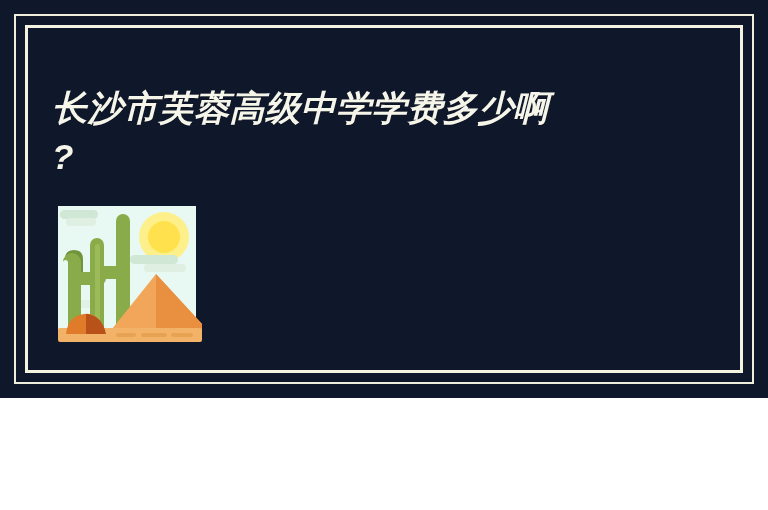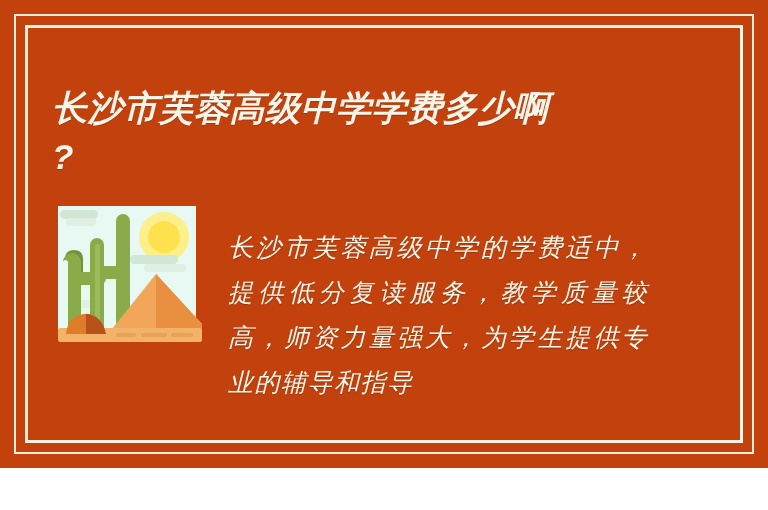--- a/index.html
+++ b/index.html
@@ -10,22 +10,22 @@
     width: 768px;
     height: 510px;
     overflow: hidden;
     font-family: "Liberation Sans", "DejaVu Sans", sans-serif;
   }
 
   
   #card {
     position: relative;
     width: 768px;
-    height: 468px;
-    background: #c2410c;
+    height: 398px;
+    background: #0f172a;
     box-sizing: border-box;
   }
 
   
   .frame-outer {
     position: absolute;
     left: 14px;
     top: 14px;
     right: 14px;
     bottom: 14px;
@@ -143,16 +143,15 @@
 
         <path d="M14 134 q2-18 18-20 q16-2 20 20 z" fill="#e07b2a"></path>
         <path d="M34 114 q16 1 20 20 h-20 z" fill="#b8521a"></path>
 
         <rect x="64" y="133" width="20" height="4" rx="2" fill="#e8a254"></rect>
         <rect x="89" y="133" width="26" height="4" rx="2" fill="#e8a254"></rect>
         <rect x="119" y="133" width="22" height="4" rx="2" fill="#e8a254"></rect>
       </svg>
     </div>
 
-    <p class="body-copy">长沙市芙蓉高级中学的学费适中，提供低分复读服务，教学质量较高，师资力量强大，为学生提供专业的辅导和指导</p>
 
   </div>
 </div>
 
 </body></html>

